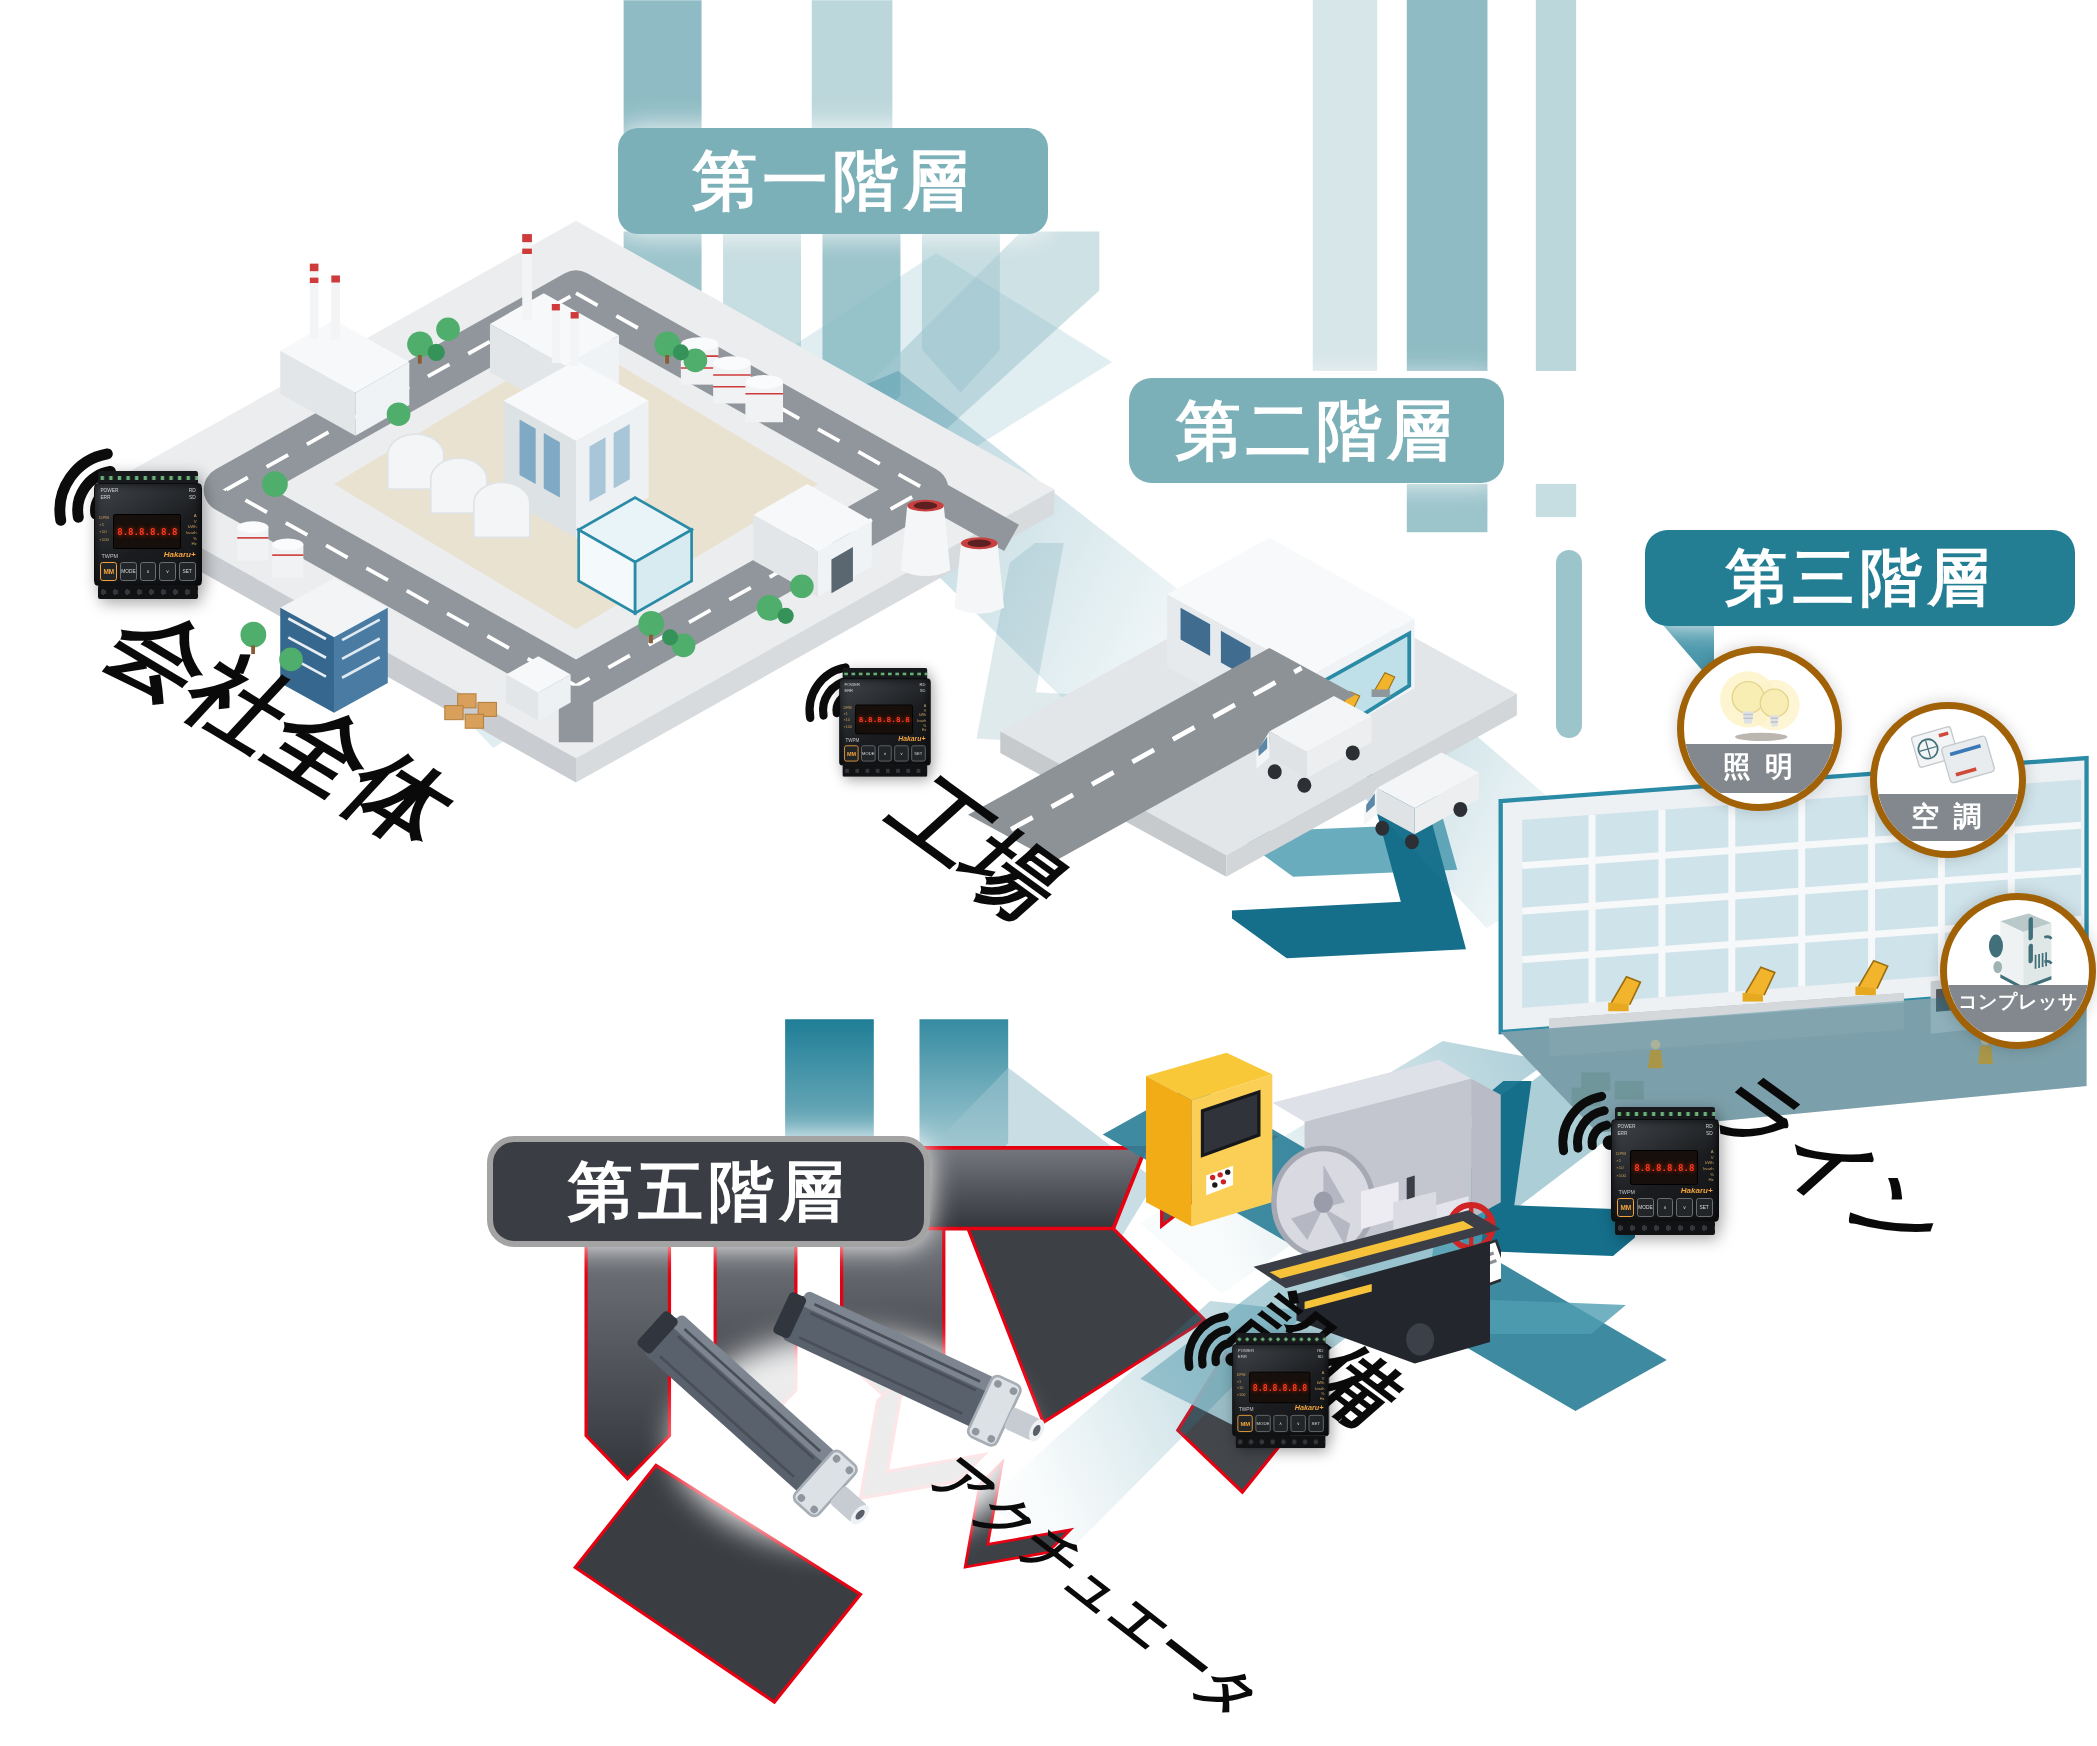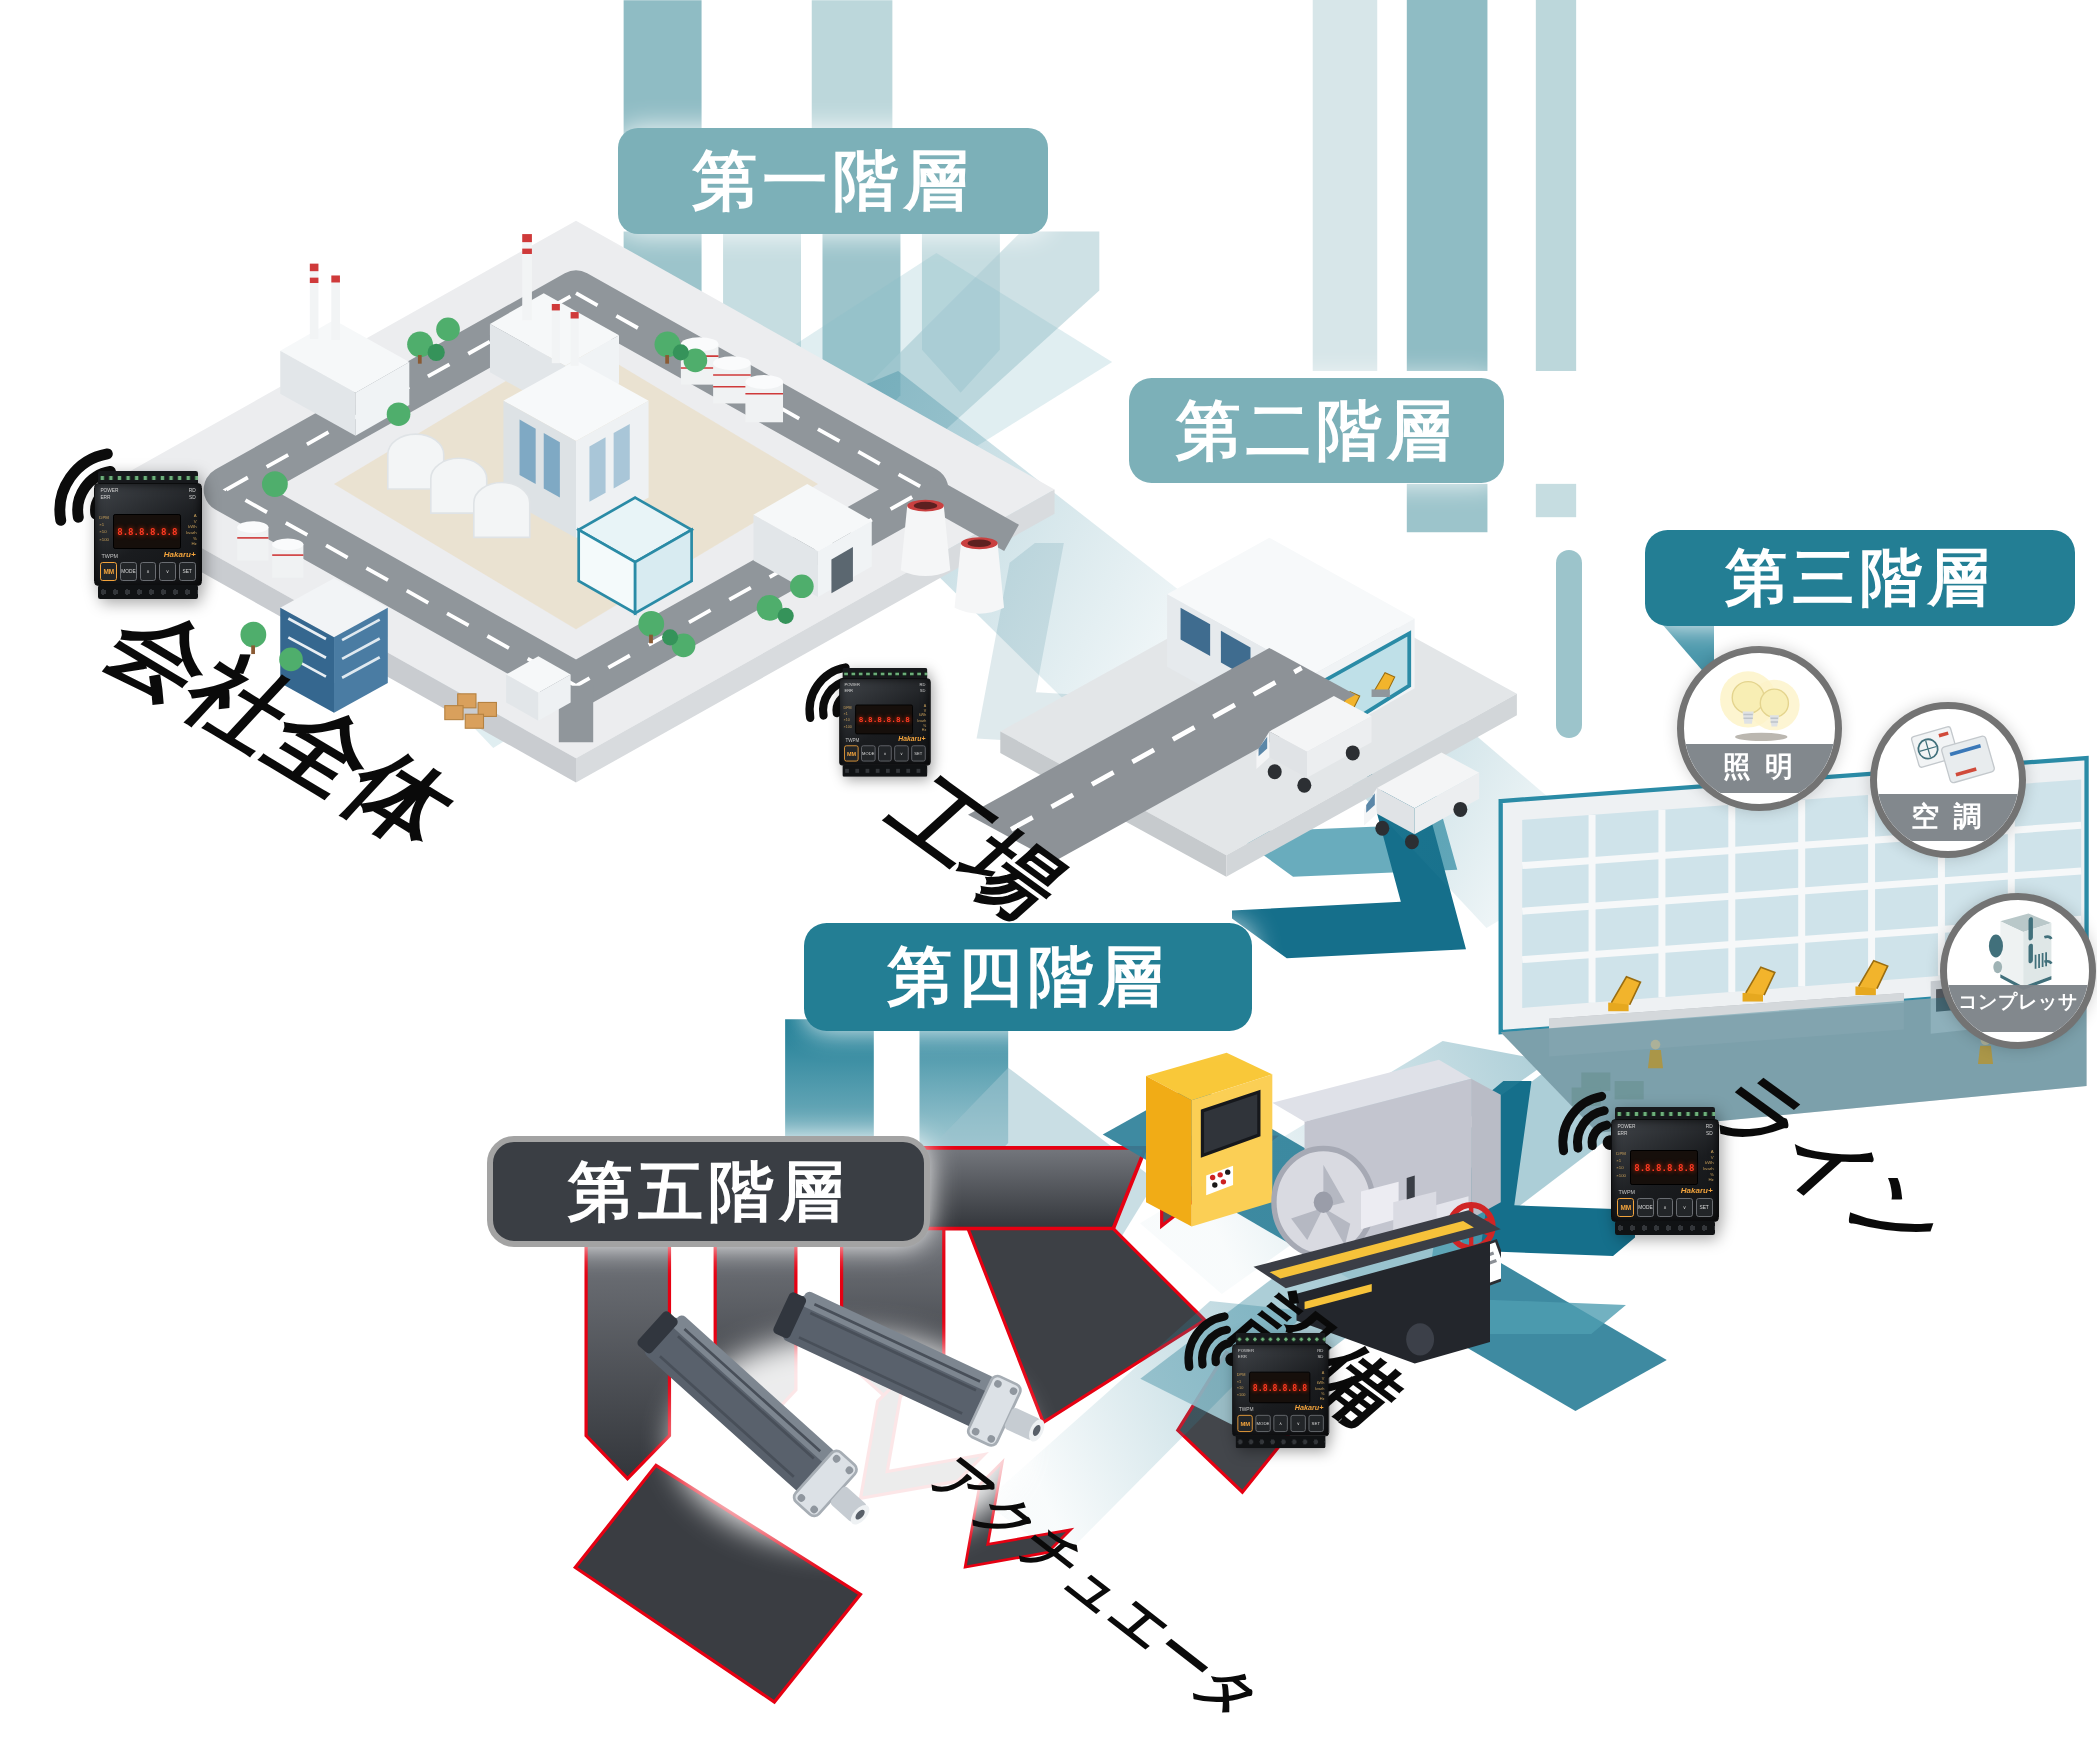--- a/index.html
+++ b/index.html
@@ -24,21 +24,21 @@
   
   .scene-label{position:absolute;font-weight:900;color:#0a0a0a;transform-origin:0 0;
                white-space:nowrap;line-height:1;}
   .lbl1{left:153px;top:597px;font-size:93px;transform:rotate(31deg) skewX(-12deg);}
   .lbl2{left:940px;top:768px;font-size:87px;transform:rotate(36deg) skewX(-12deg);}
   .lbl3{left:1758px;top:1061px;font-size:83px;transform:rotate(36deg) skewX(-12deg);}
   .lbl4{left:1288px;top:1285px;font-size:81px;transform:rotate(37deg) skewX(-12deg);}
   .lbl5{left:963px;top:1449px;font-size:55px;transform:rotate(38deg) skewX(-12deg);}
 
   
-  .equip-circle{position:absolute;border-radius:50%;background:#fff;border:7px solid #737373;
+  .equip-circle{position:absolute;border-radius:50%;background:#fff;border:7px solid #a16207;
                 overflow:hidden;box-shadow:0 0 15px rgba(0,0,0,.18);}
   .equip-band{position:absolute;left:-16%;right:-16%;bottom:7%;height:30%;
               background:rgba(125,131,136,.96);color:#fff;font-weight:700;
               display:flex;justify-content:center;align-items:flex-start;padding-top:4.3px;}
   .c1{left:1677px;top:646px;width:151px;height:151px;}
   .c2{left:1870px;top:702px;width:142px;height:142px;}
   .c3{left:1940px;top:893px;width:142px;height:142px;}
   .c1 .equip-band{font-size:28px;letter-spacing:3.2px;}
   .c2 .equip-band{font-size:28px;letter-spacing:3.2px;}
   .c3 .equip-band{font-size:19px;letter-spacing:0.5px;}
@@ -518,21 +518,20 @@
       </g>
       <path d="M80,32 q6,-2 8,2 M80,60 q6,-2 8,2" stroke="#41707b" stroke-width="3" fill="none"></path>
       <polygon points="30,74 56,88 88,76 88,80 56,92 30,78" fill="#41707b"></polygon>
     </svg>
     <div class="equip-band">コンプレッサ</div>
   </div>
 
   <div class="banner teal-light b1">第一階層</div>
   <div class="banner teal-light b2">第二階層</div>
   <div class="banner teal-dark b3">第三階層</div>
-  <div class="banner teal-dark b4">第四階層</div>
   <div class="banner dark-red b5">第五階層</div>
 
   <div class="scene-label lbl1">会社全体</div>
   <div class="scene-label lbl2">工場</div>
   <div class="scene-label lbl3">ライン</div>
   <div class="scene-label lbl4">設備</div>
   <div class="scene-label lbl5">アクチュエータ</div>
 
   <svg class="wifi" style="left:38px;top:440px" width="99" height="99" viewBox="0 0 100 100">
     <g fill="none" stroke="#0c0c0c" stroke-width="11" stroke-linecap="round">

